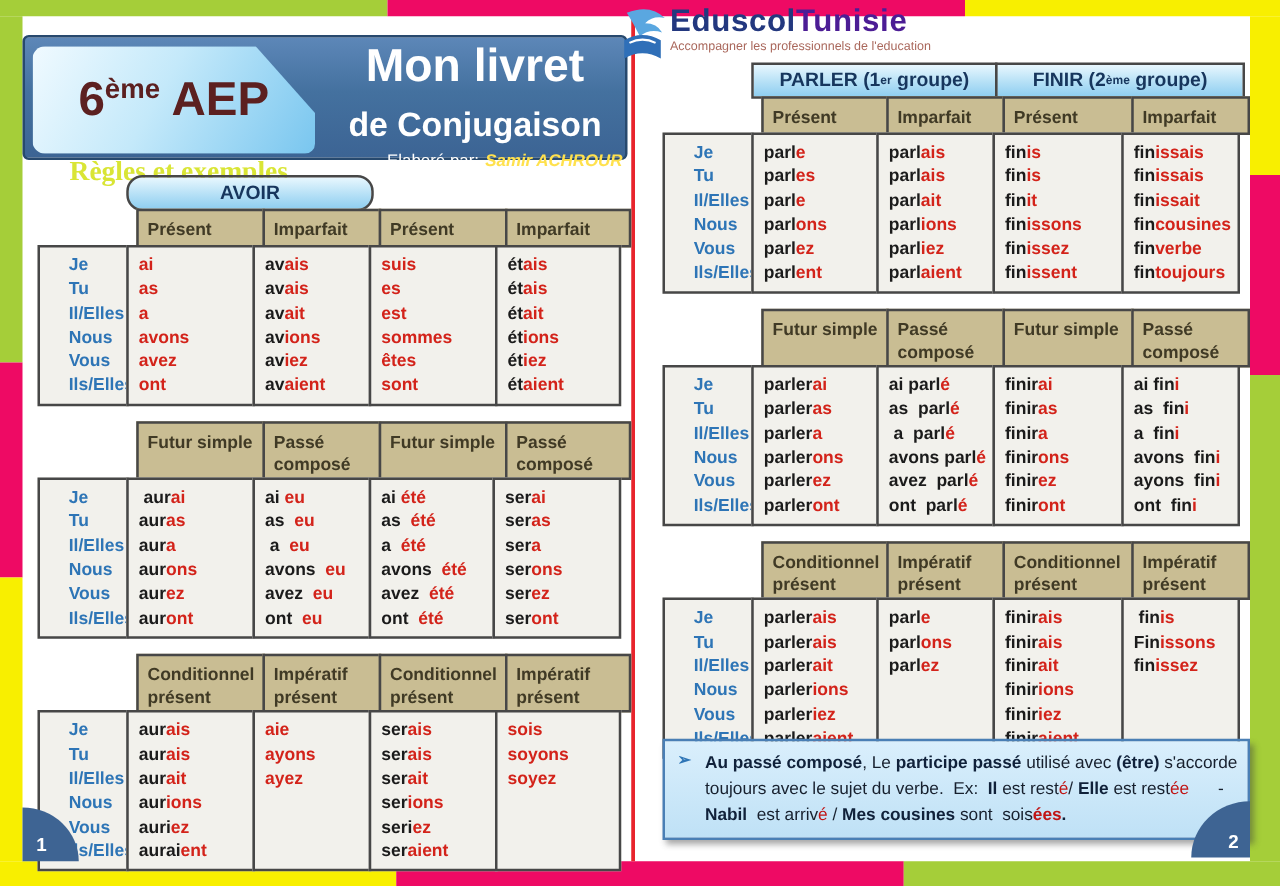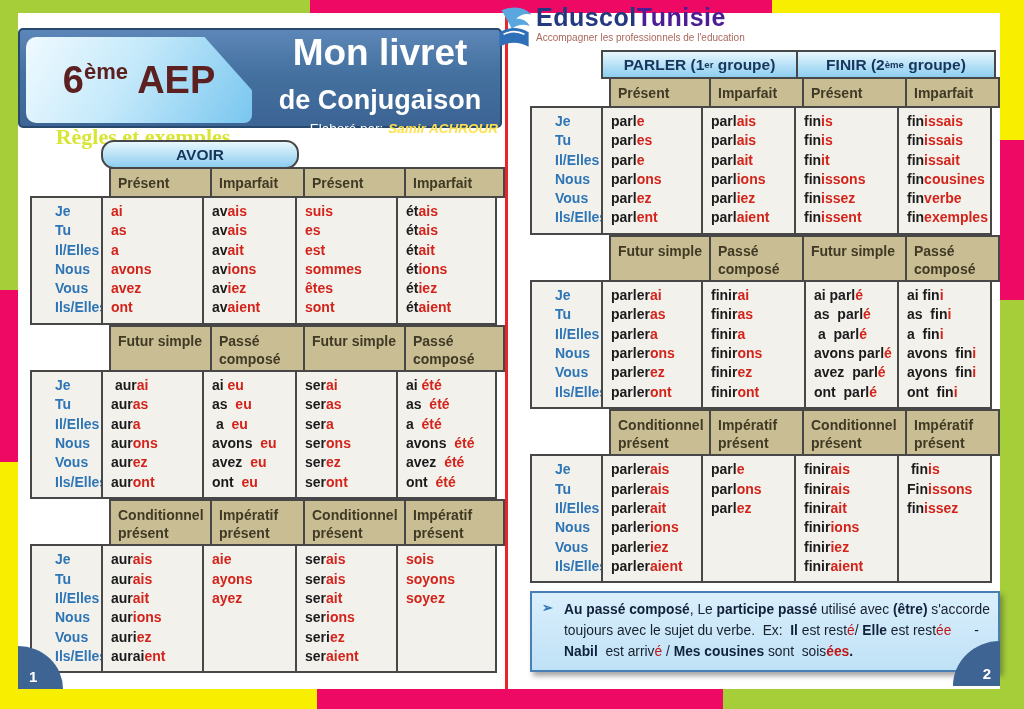--- a/index.html
+++ b/index.html
@@ -60,21 +60,21 @@
   .rp .c0{width:73px;} .rp .c1{width:102px;} .rp .c2{width:95px;} .rp .c3{width:105px;} .rp .c4{width:95px;}
   .rp .v1{width:197px;} .rp .v2{width:200px;}
   .spacer{background:transparent;}
   .verb-band{height:29px;}
   .vcell{background:linear-gradient(180deg,#e8f7fe 0%,#b5e0f6 55%,#8fcef0 100%);
     border:2px solid var(--bc);display:flex;align-items:center;justify-content:center;
     font-weight:bold;font-size:15.5px;color:#17365d;white-space:pre;}
   .tense-band{min-height:31px;justify-content:flex-end;}
   .tcell{background:var(--tan,#c9bd93);border:2px solid var(--bc);
     font-weight:bold;font-size:14px;color:#403a25;padding:5px 3px 2px 7px;line-height:1.3;}
-  .tense-band.tall{min-height:46px;margin-top:0;}
+  .tense-band.tall{min-height:46px;margin-top:12px;}
   .pcell,.fcell{border:2px solid var(--bc);background:var(--cellbg,#f2f1ec);padding:4px 0 5px;}
   .line{height:19.3px;line-height:19.3px;font-size:14px;font-weight:bold;
     padding-left:8px;white-space:pre;color:var(--stem,#1b1b1b);overflow:hidden;}
   .pcell .line{color:var(--pronoun,#2e75b6);margin-left:15px;}
   .seg-n{color:inherit;}
   .seg-k{color:var(--stem,#1b1b1b);}
   .seg-r{color:var(--ending,#d3231a);}
   .seg-s{vertical-align:super;font-size:62%;}
 
   
@@ -218,36 +218,36 @@
           <div class="line"><span class="seg-k">aur</span><span class="seg-r">ont</span></div>
         </div>
         <div class="fcell c2">
           <div class="line"><span class="seg-k">ai </span><span class="seg-r">eu</span></div>
           <div class="line"><span class="seg-k">as  </span><span class="seg-r">eu</span></div>
           <div class="line"><span class="seg-k"> a  </span><span class="seg-r">eu</span></div>
           <div class="line"><span class="seg-k">avons  </span><span class="seg-r">eu</span></div>
           <div class="line"><span class="seg-k">avez  </span><span class="seg-r">eu</span></div>
           <div class="line"><span class="seg-k">ont  </span><span class="seg-r">eu</span></div>
         </div>
+        <div class="fcell c4">
+          <div class="line"><span class="seg-k">ai </span><span class="seg-r">été</span></div>
+          <div class="line"><span class="seg-k">as  </span><span class="seg-r">été</span></div>
+          <div class="line"><span class="seg-k">a  </span><span class="seg-r">été</span></div>
+          <div class="line"><span class="seg-k">avons  </span><span class="seg-r">été</span></div>
+          <div class="line"><span class="seg-k">avez  </span><span class="seg-r">été</span></div>
+          <div class="line"><span class="seg-k">ont  </span><span class="seg-r">été</span></div>
+        </div>
         <div class="fcell c3">
           <div class="line"><span class="seg-k">ser</span><span class="seg-r">ai</span></div>
           <div class="line"><span class="seg-k">ser</span><span class="seg-r">as</span></div>
           <div class="line"><span class="seg-k">ser</span><span class="seg-r">a</span></div>
           <div class="line"><span class="seg-k">ser</span><span class="seg-r">ons</span></div>
           <div class="line"><span class="seg-k">ser</span><span class="seg-r">ez</span></div>
           <div class="line"><span class="seg-k">ser</span><span class="seg-r">ont</span></div>
         </div>
-        <div class="fcell c4">
-          <div class="line"><span class="seg-k">ai </span><span class="seg-r">été</span></div>
-          <div class="line"><span class="seg-k">as  </span><span class="seg-r">été</span></div>
-          <div class="line"><span class="seg-k">a  </span><span class="seg-r">été</span></div>
-          <div class="line"><span class="seg-k">avons  </span><span class="seg-r">été</span></div>
-          <div class="line"><span class="seg-k">avez  </span><span class="seg-r">été</span></div>
-          <div class="line"><span class="seg-k">ont  </span><span class="seg-r">été</span></div>
-        </div>
       </div>
       <div class="band tense-band tall">
         <div class="spacer c0"></div>
         <div class="tcell c1">Conditionnel présent</div>
         <div class="tcell c2">Impératif présent</div>
         <div class="tcell c3">Conditionnel présent</div>
         <div class="tcell c4">Impératif présent</div>
       </div>
       <div class="band group-band">
         <div class="pcell c0">
@@ -337,21 +337,21 @@
           <div class="line"><span class="seg-k">fin</span><span class="seg-r">issons</span></div>
           <div class="line"><span class="seg-k">fin</span><span class="seg-r">issez</span></div>
           <div class="line"><span class="seg-k">fin</span><span class="seg-r">issent</span></div>
         </div>
         <div class="fcell c4">
           <div class="line"><span class="seg-k">fin</span><span class="seg-r">issais</span></div>
           <div class="line"><span class="seg-k">fin</span><span class="seg-r">issais</span></div>
           <div class="line"><span class="seg-k">fin</span><span class="seg-r">issait</span></div>
           <div class="line"><span class="seg-k">fin</span><span class="seg-r">cousines</span></div>
           <div class="line"><span class="seg-k">fin</span><span class="seg-r">verbe</span></div>
-          <div class="line"><span class="seg-k">fin</span><span class="seg-r">exemples</span></div>
+          <div class="line"><span class="seg-k">fin</span><span class="seg-r">toujours</span></div>
         </div>
       </div>
       <div class="band tense-band tall">
         <div class="spacer c0"></div>
         <div class="tcell c1">Futur simple</div>
         <div class="tcell c2">Passé composé</div>
         <div class="tcell c3">Futur simple</div>
         <div class="tcell c4">Passé composé</div>
       </div>
       <div class="band group-band">
@@ -364,36 +364,36 @@
           <div class="line">Ils/Elles</div>
         </div>
         <div class="fcell c1">
           <div class="line"><span class="seg-k">parler</span><span class="seg-r">ai</span></div>
           <div class="line"><span class="seg-k">parler</span><span class="seg-r">as</span></div>
           <div class="line"><span class="seg-k">parler</span><span class="seg-r">a</span></div>
           <div class="line"><span class="seg-k">parler</span><span class="seg-r">ons</span></div>
           <div class="line"><span class="seg-k">parler</span><span class="seg-r">ez</span></div>
           <div class="line"><span class="seg-k">parler</span><span class="seg-r">ont</span></div>
         </div>
+        <div class="fcell c2">
+          <div class="line"><span class="seg-k">ai parl</span><span class="seg-r">é</span></div>
+          <div class="line"><span class="seg-k">as  parl</span><span class="seg-r">é</span></div>
+          <div class="line"><span class="seg-k"> a  parl</span><span class="seg-r">é</span></div>
+          <div class="line"><span class="seg-k">avons parl</span><span class="seg-r">é</span></div>
+          <div class="line"><span class="seg-k">avez  parl</span><span class="seg-r">é</span></div>
+          <div class="line"><span class="seg-k">ont  parl</span><span class="seg-r">é</span></div>
+        </div>
         <div class="fcell c3">
           <div class="line"><span class="seg-k">finir</span><span class="seg-r">ai</span></div>
           <div class="line"><span class="seg-k">finir</span><span class="seg-r">as</span></div>
           <div class="line"><span class="seg-k">finir</span><span class="seg-r">a</span></div>
           <div class="line"><span class="seg-k">finir</span><span class="seg-r">ons</span></div>
           <div class="line"><span class="seg-k">finir</span><span class="seg-r">ez</span></div>
           <div class="line"><span class="seg-k">finir</span><span class="seg-r">ont</span></div>
         </div>
-        <div class="fcell c2">
-          <div class="line"><span class="seg-k">ai parl</span><span class="seg-r">é</span></div>
-          <div class="line"><span class="seg-k">as  parl</span><span class="seg-r">é</span></div>
-          <div class="line"><span class="seg-k"> a  parl</span><span class="seg-r">é</span></div>
-          <div class="line"><span class="seg-k">avons parl</span><span class="seg-r">é</span></div>
-          <div class="line"><span class="seg-k">avez  parl</span><span class="seg-r">é</span></div>
-          <div class="line"><span class="seg-k">ont  parl</span><span class="seg-r">é</span></div>
-        </div>
         <div class="fcell c4">
           <div class="line"><span class="seg-k">ai fin</span><span class="seg-r">i</span></div>
           <div class="line"><span class="seg-k">as  fin</span><span class="seg-r">i</span></div>
           <div class="line"><span class="seg-k">a  fin</span><span class="seg-r">i</span></div>
           <div class="line"><span class="seg-k">avons  fin</span><span class="seg-r">i</span></div>
           <div class="line"><span class="seg-k">ayons  fin</span><span class="seg-r">i</span></div>
           <div class="line"><span class="seg-k">ont  fin</span><span class="seg-r">i</span></div>
         </div>
       </div>
       <div class="band tense-band tall">

